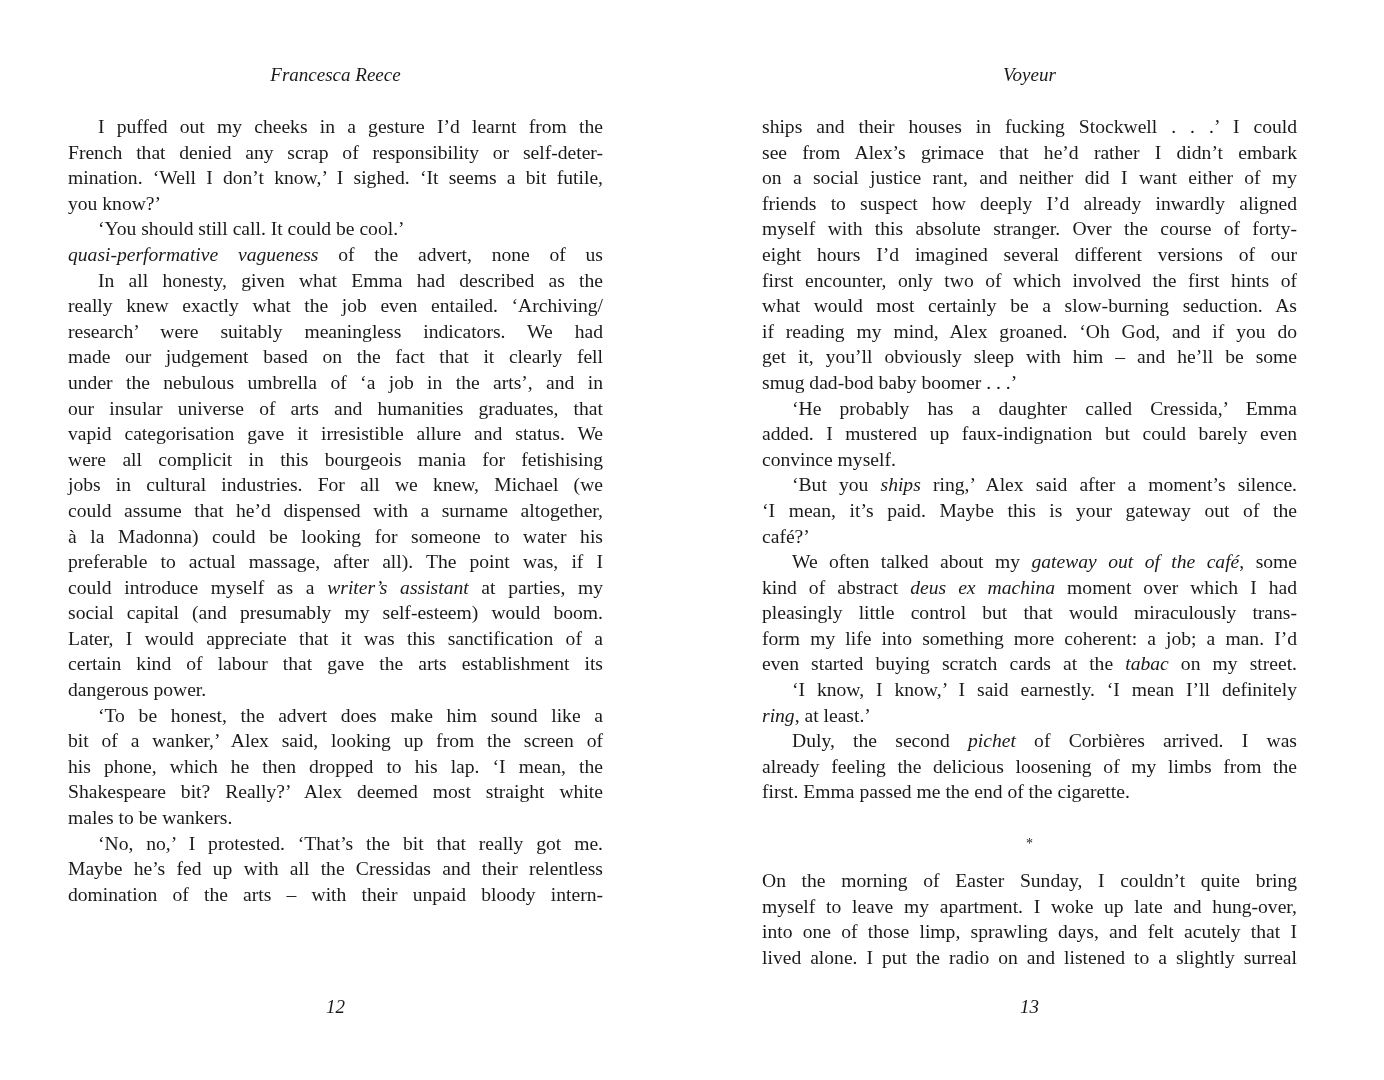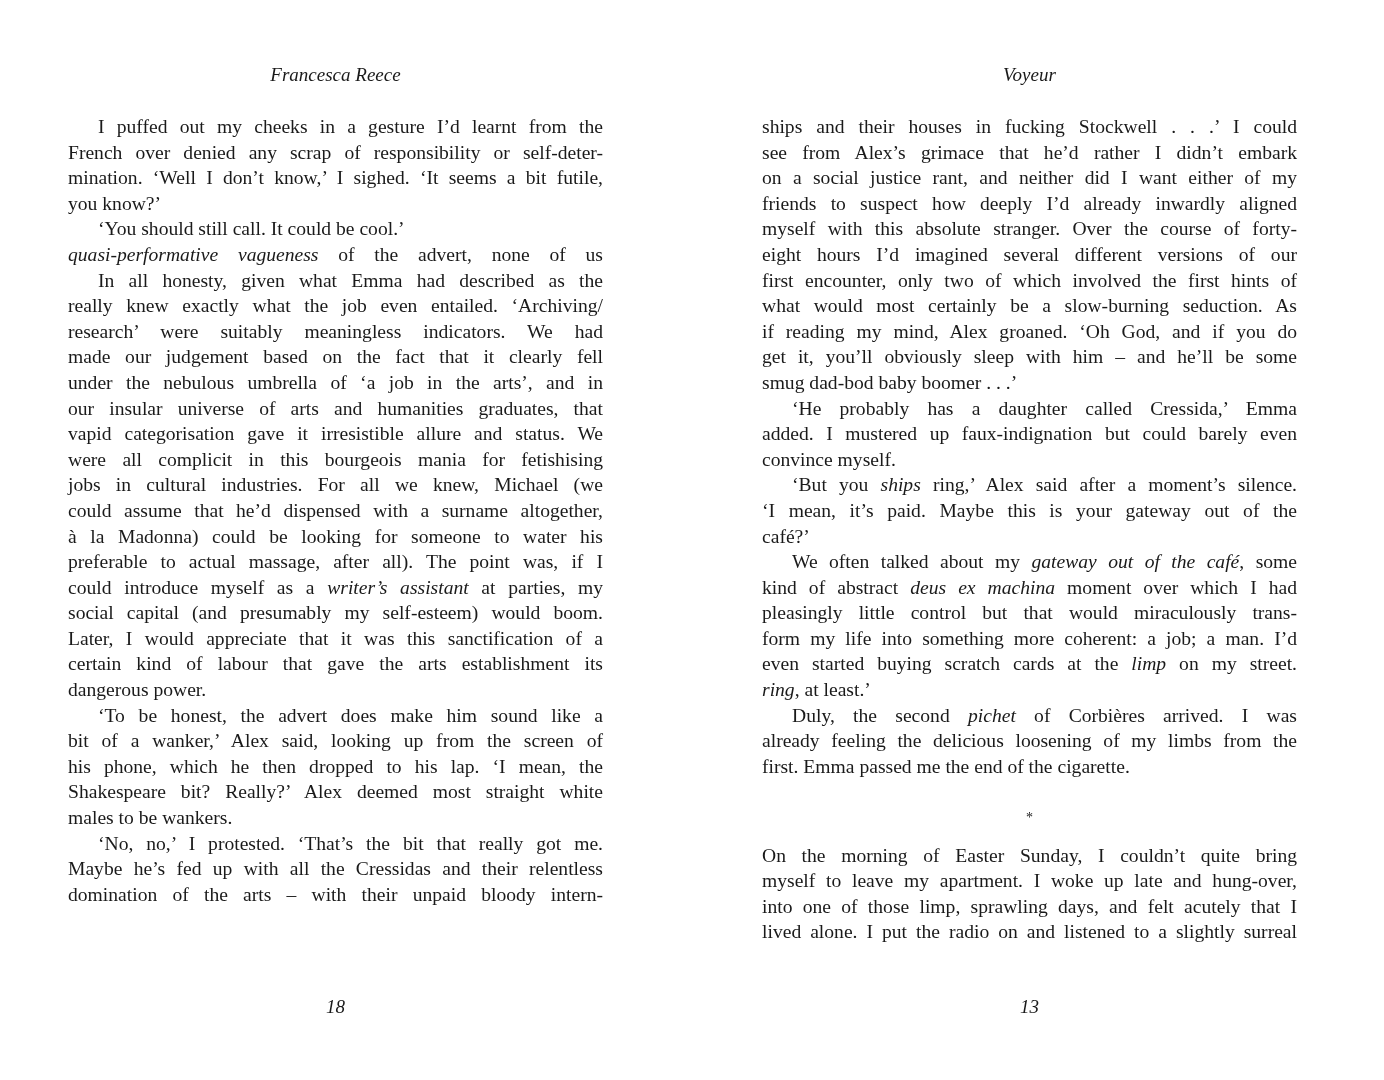--- a/index.html
+++ b/index.html
@@ -74,21 +74,21 @@
       font-size: 19px;
     }
   </style>
 </head>
 <body>
 
 <div class="page left">
   <div class="running-head">Francesca Reece</div>
   <div class="body-text" id="left-body">
       <span class="line indent full">I puffed out my cheeks in a gesture I’d learnt from the</span>
-      <span class="line">French over denied any scrap of responsibility or self-deter-</span>
+      <span class="line">French that denied any scrap of responsibility or self-deter-</span>
       <span class="line">mination. ‘Well I don’t know,’ I sighed. ‘It seems a bit futile,</span>
       <span class="line last">you know?’</span>
       <span class="line indent full last">‘You should still call. It could be cool.’</span>
       <span class="line"><em>quasi-performative vagueness</em> of the advert, none of us</span>
       <span class="line indent full">In all honesty, given what Emma had described as the</span>
       <span class="line">really knew exactly what the job even entailed. ‘Archiving/</span>
       <span class="line">research’ were suitably meaningless indicators. We had</span>
       <span class="line">made our judgement based on the fact that it clearly fell</span>
       <span class="line">under the nebulous umbrella of ‘a job in the arts’, and in</span>
       <span class="line">our insular universe of arts and humanities graduates, that</span>
@@ -105,21 +105,21 @@
       <span class="line last">dangerous power.</span>
       <span class="line indent full">‘To be honest, the advert does make him sound like a</span>
       <span class="line">bit of a wanker,’ Alex said, looking up from the screen of</span>
       <span class="line">his phone, which he then dropped to his lap. ‘I mean, the</span>
       <span class="line">Shakespeare bit? Really?’ Alex deemed most straight white</span>
       <span class="line last">males to be wankers.</span>
       <span class="line indent full">‘No, no,’ I protested. ‘That’s the bit that really got me.</span>
       <span class="line">Maybe he’s fed up with all the Cressidas and their relentless</span>
       <span class="line">domination of the arts – with their unpaid bloody intern-</span>
     </div>
-  <div class="folio">18</div>
+  <div class="folio">12</div>
 </div>
 
 <div class="page right">
   <div class="running-head">Voyeur</div>
   <div class="body-text" id="right-body">
       <span class="line">ships and their houses in fucking Stockwell . . .’ I could</span>
       <span class="line">see from Alex’s grimace that he’d rather I didn’t embark</span>
       <span class="line">on a social justice rant, and neither did I want either of my</span>
       <span class="line">friends to suspect how deeply I’d already inwardly aligned</span>
       <span class="line">myself with this absolute stranger. Over the course of forty-</span>
@@ -132,21 +132,22 @@
       <span class="line indent full">‘He probably has a daughter called Cressida,’ Emma</span>
       <span class="line">added. I mustered up faux-indignation but could barely even</span>
       <span class="line last">convince myself.</span>
       <span class="line indent full">‘But you <em>ships</em> ring,’ Alex said after a moment’s silence.</span>
       <span class="line">‘I mean, it’s paid. Maybe this is your gateway out of the</span>
       <span class="line last">café?’</span>
       <span class="line indent full">We often talked about my <em>gateway out of the café</em>, some</span>
       <span class="line">kind of abstract <em>deus ex machina</em> moment over which I had</span>
       <span class="line">pleasingly little control but that would miraculously trans-</span>
       <span class="line">form my life into something more coherent: a job; a man. I’d</span>
-      <span class="line">even started buying scratch cards at the <em>limp</em> on my street.</span>
+      <span class="line">even started buying scratch cards at the <em>tabac</em> on my street.</span>
+      <span class="line indent full">‘I know, I know,’ I said earnestly. ‘I mean I’ll definitely</span>
       <span class="line last"><em>ring</em>, at least.’</span>
       <span class="line indent full">Duly, the second <em>pichet</em> of Corbières arrived. I was</span>
       <span class="line">already feeling the delicious loosening of my limbs from the</span>
       <span class="line last">first. Emma passed me the end of the cigarette.</span>
       <span class="spacer"></span>
       <span class="section-break">*</span>
       <span class="spacer" style="height: 12px;"></span>
       <span class="line">On the morning of Easter Sunday, I couldn’t quite bring</span>
       <span class="line">myself to leave my apartment. I woke up late and hung-over,</span>
       <span class="line">into one of those limp, sprawling days, and felt acutely that I</span>

